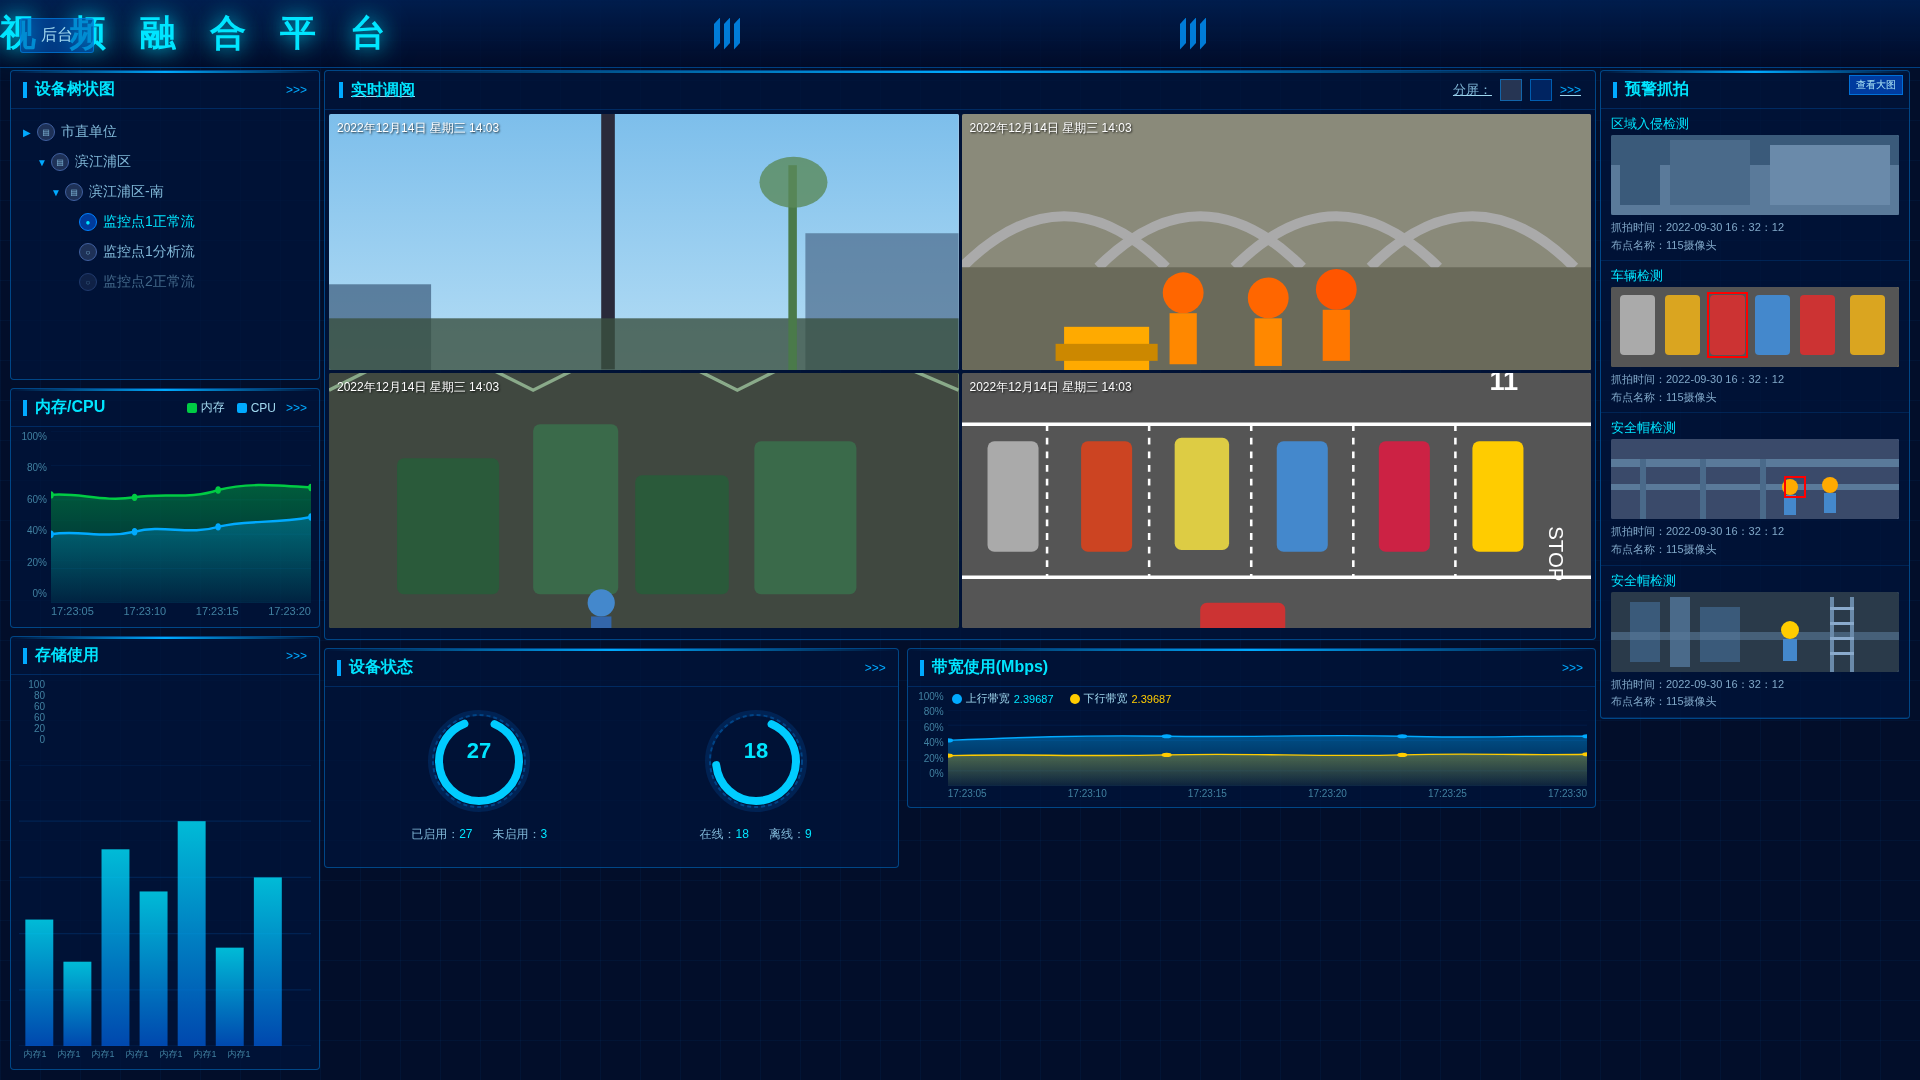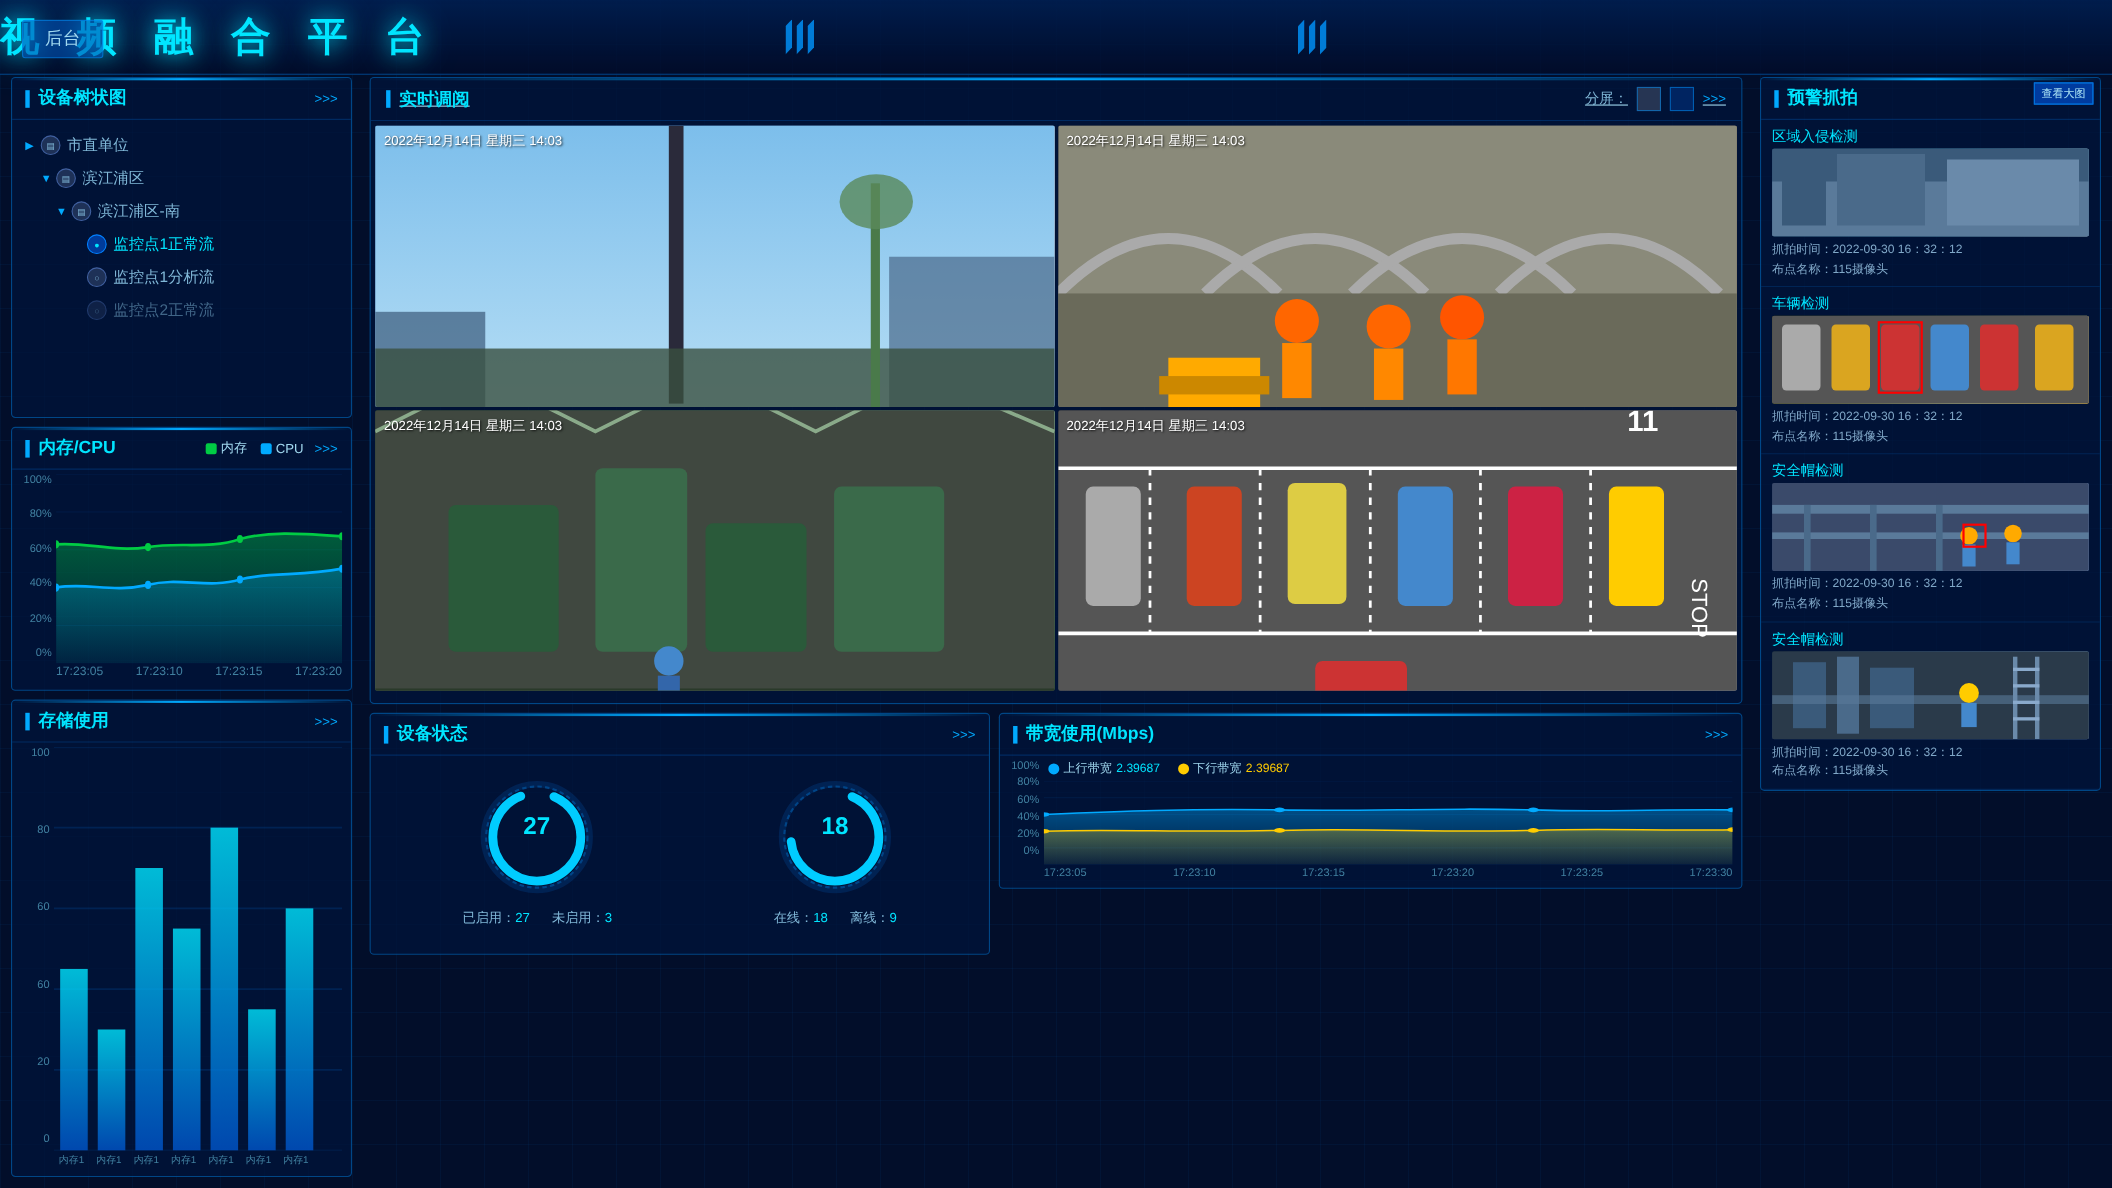--- a/index.html
+++ b/index.html
@@ -80,21 +80,21 @@
     }
 
     
     .main-layout {
       position: absolute;
       top: 70px;
       left: 10px;
       right: 10px;
       bottom: 10px;
       display: flex;
-      gap: 16px;
+      gap: 4px;
     }
 
     
     .left-panel {
       width: 310px;
       display: flex;
       flex-direction: column;
       gap: 8px;
       flex-shrink: 0;
     }
@@ -521,21 +521,21 @@
           </div>
         </div>
       </div>
     </div>
 
     <div class="panel-box storage-box">
       <div class="panel-header">
         <span class="panel-title">存储使用</span>
         <span class="panel-more">&gt;&gt;&gt;</span>
       </div>
-      <div style="display:flex;height:calc(100% - 44px);padding:4px 8px 2px;">
+      <div style="display:flex;height:calc(100% - 44px);padding:4px 8px 2px;flex-direction:column;">
         <div style="display:flex;flex-direction:column;justify-content:space-between;font-size:10px;color:#4080a0;padding-bottom:20px;width:30px;text-align:right;padding-right:4px">
           <span>100</span>
           <span>80</span>
           <span>60</span>
           <span>60</span>
           <span>20</span>
           <span>0</span>
         </div>
         <div style="flex:1;display:flex;flex-direction:column">
           <svg style="flex:1;width:100%" viewBox="0 0 230 120" preserveAspectRatio="none">

